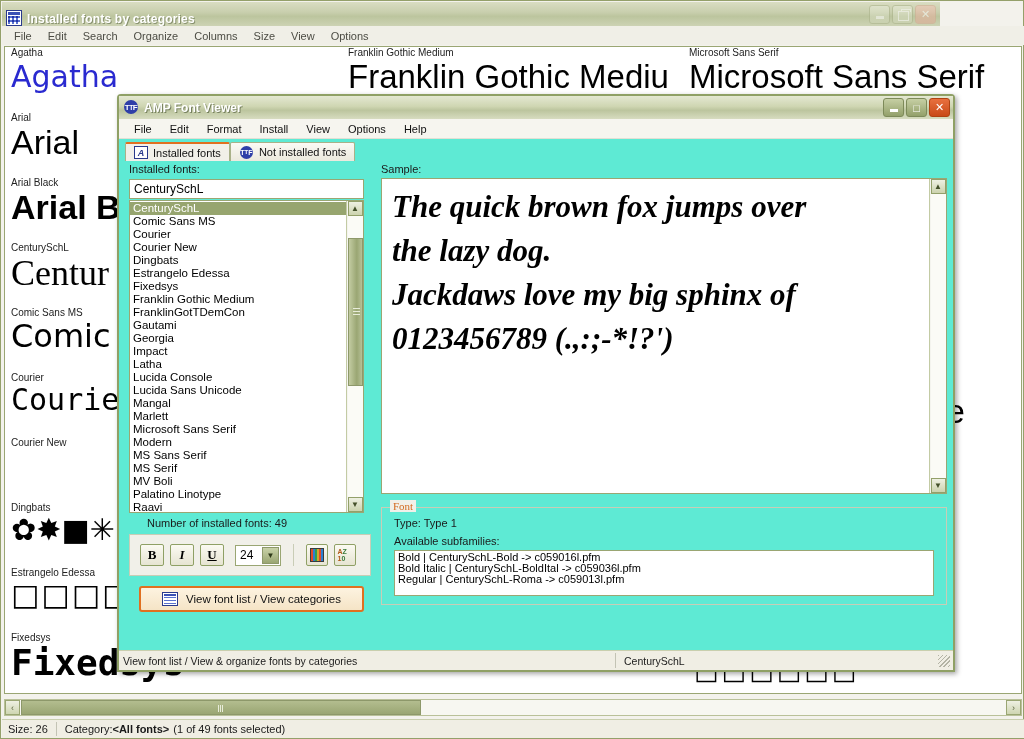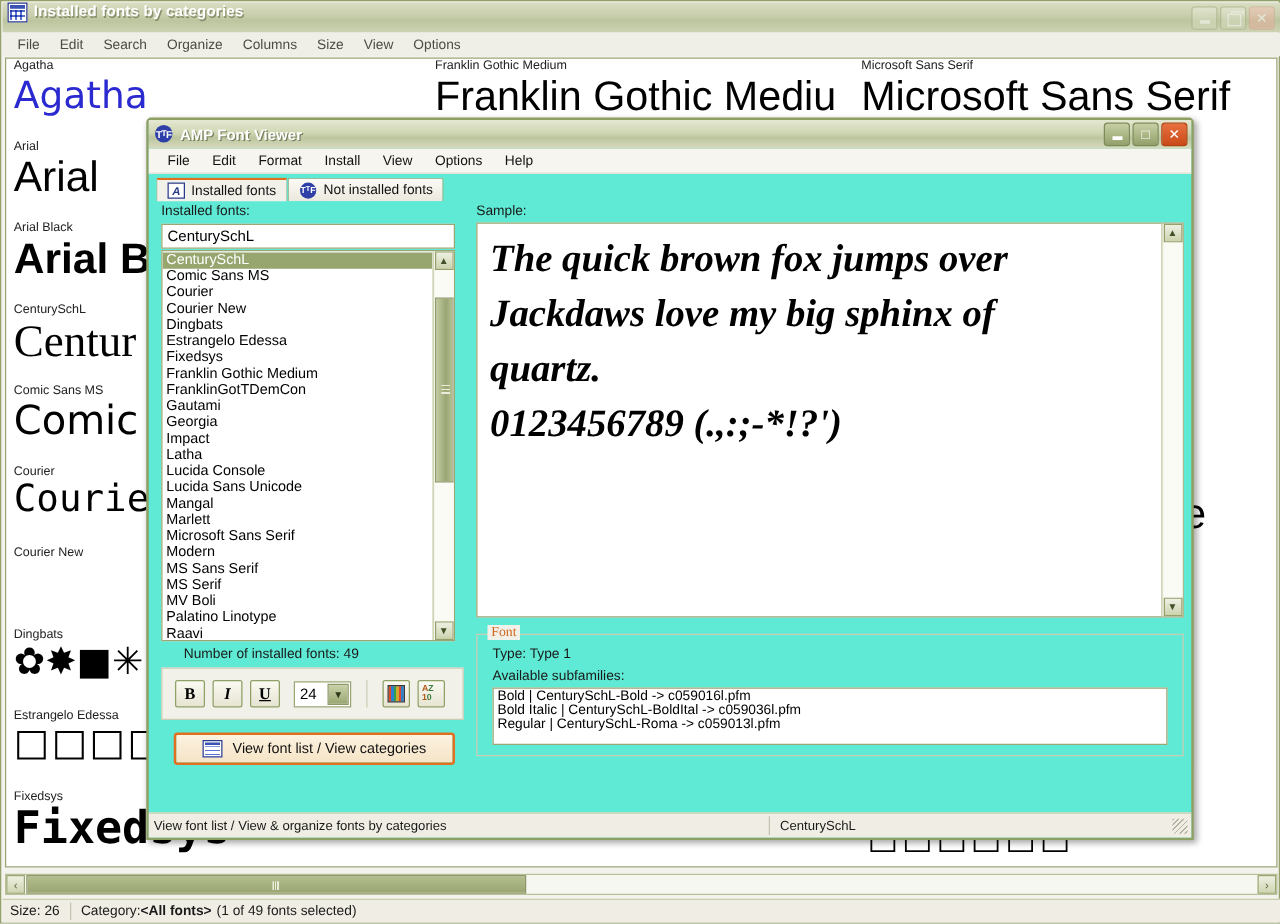--- a/index.html
+++ b/index.html
@@ -13,23 +13,23 @@
   .page { position: relative; width: 1024px; height: 739px; overflow: hidden; }
 
   
   .bgwin {
     position: absolute; left: 0; top: 0; width: 1024px; height: 739px;
     background: #f3f2ec;
     border: 1px solid #94a06a;
     box-sizing: border-box;
   }
   .bg-titlebar {
-    position: absolute; left: 1px; top: 1px; width: 1022px; height: 24px;
+    position: absolute; left: 1px; top: 1px; width: 938px; height: 24px;
     background: linear-gradient(to bottom, #d9ddc2 0%, #c9cfae 42%, #bcc59e 60%, #cdd3b4 100%);
-    display: flex; align-items: flex-start;
+    display: flex; align-items: flex-end;
     box-sizing: border-box;
   }
   .bg-titlebar .tb-icon {
     width: 16px; height: 16px; margin-left: 4px; margin-right: 5px;
     background: #fff; border: 1px solid #2a3a8c; box-sizing: border-box;
     position: relative; flex: none;
   }
   .bg-titlebar .tb-icon::before{
     content:""; position:absolute; left:1px; top:1px; right:1px; height:3px; background:#3b52b5;
   }
@@ -512,22 +512,22 @@
 
       <div class="viewbtn">
         <span class="vb-ico"></span>
         <span>View font list / View categories</span>
       </div>
 
       <div class="sample-lbl">Sample:</div>
       <div class="sample-box">
         <div class="sample-text">
           <div>The quick brown fox jumps over</div>
+          <div>the lazy dog.</div>
           <div>Jackdaws love my big sphinx of</div>
-          <div>quartz.</div>
           <div>0123456789 (.,:;-*!?')</div>
         </div>
         <div class="vscroll">
           <div class="vs-arrow">▲</div>
           <div class="vs-track"></div>
           <div class="vs-arrow">▼</div>
         </div>
       </div>
 
       <div class="groupbox">

